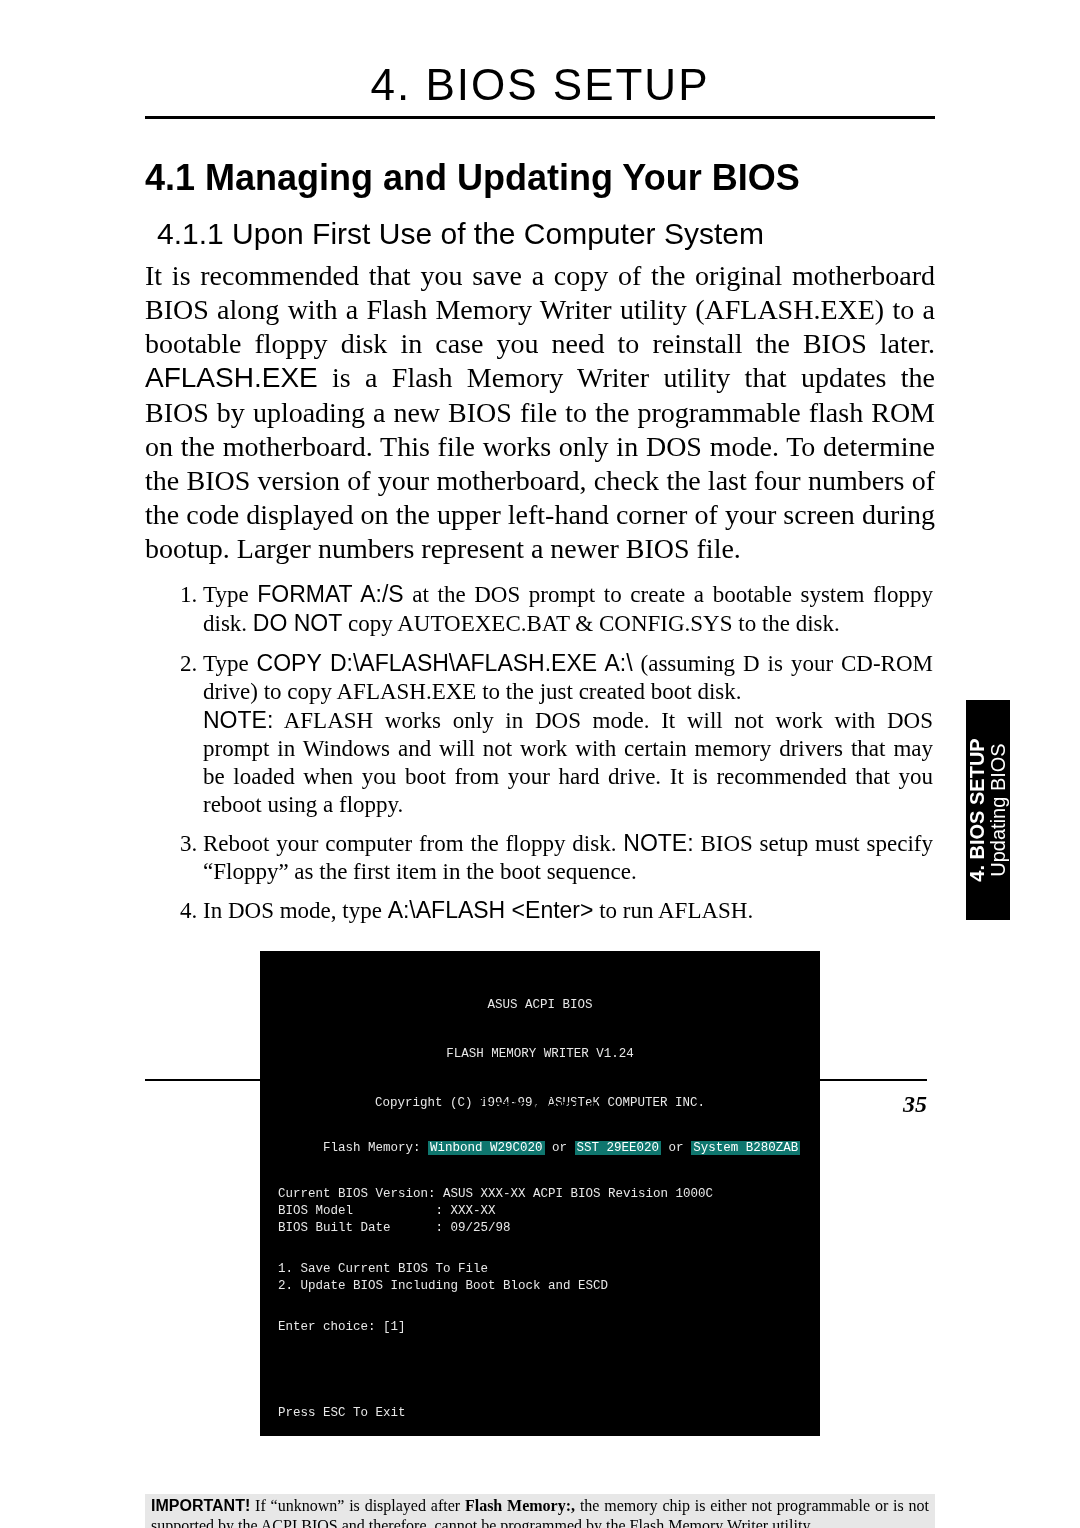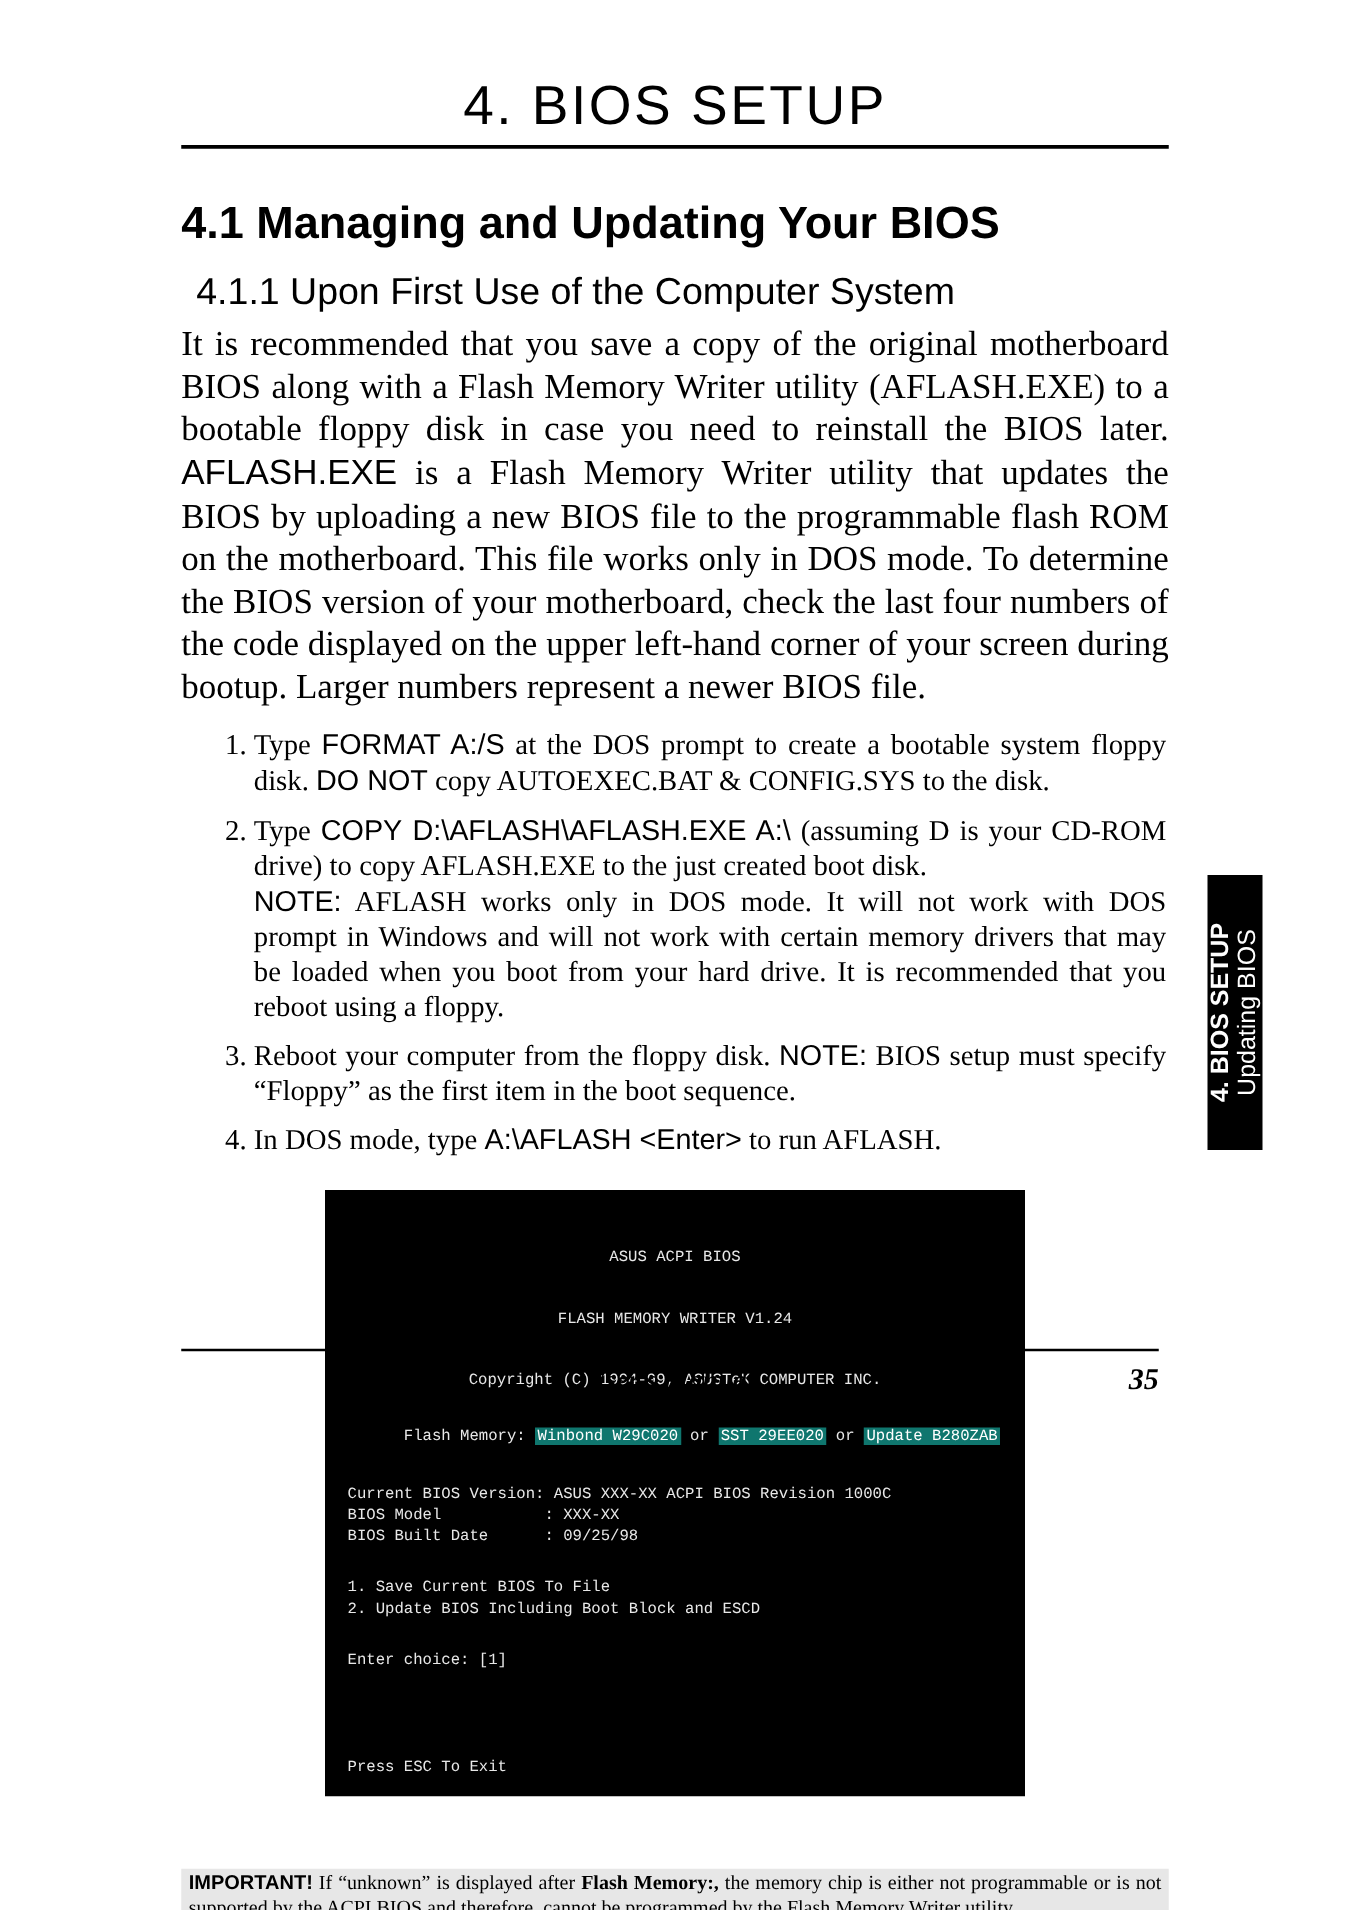--- a/index.html
+++ b/index.html
@@ -178,21 +178,21 @@
       <span>In DOS mode, type </span><span class="sans">A:\AFLASH &lt;Enter&gt;</span><span> to run AFLASH.</span>
     </li>
   </ol>
 
   <div class="term-screen">
     <div class="term-center term-line">ASUS ACPI BIOS</div>
     <div class="term-center term-line">FLASH MEMORY WRITER V1.24</div>
     <div class="term-center term-line">Copyright (C) 1994-99, ASUSTeK COMPUTER INC.</div>
     <div class="term-gap"></div>
     <div class="term-line">
-      <span>Flash Memory: </span><span class="hl">Winbond W29C020</span><span> or </span><span class="hl">SST 29EE020</span><span> or </span><span class="hl">Update B280ZAB</span>
+      <span>Flash Memory: </span><span class="hl">Winbond W29C020</span><span> or </span><span class="hl">SST 29EE020</span><span> or </span><span class="hl">System B280ZAB</span>
     </div>
     <div class="term-gap"></div>
     <div class="term-line">Current BIOS Version: ASUS XXX-XX ACPI BIOS Revision 1000C</div>
     <div class="term-line">BIOS Model           : XXX-XX</div>
     <div class="term-line">BIOS Built Date      : 09/25/98</div>
     <div class="term-gap"></div>
     <div class="term-gap"></div>
     <div class="term-line">1. Save Current BIOS To File</div>
     <div class="term-line">2. Update BIOS Including Boot Block and ESCD</div>
     <div class="term-gap"></div>

